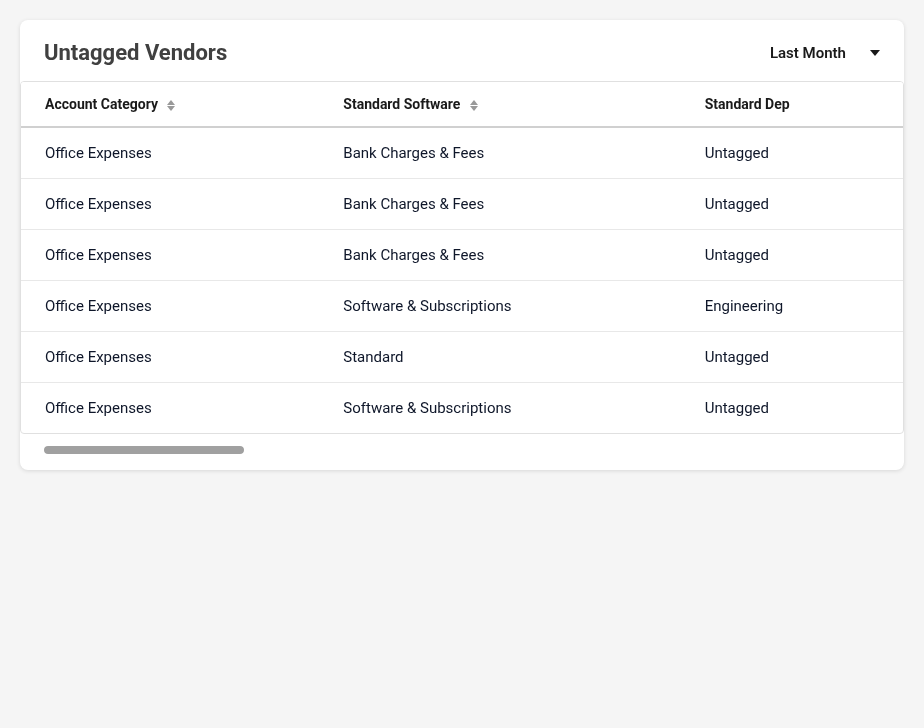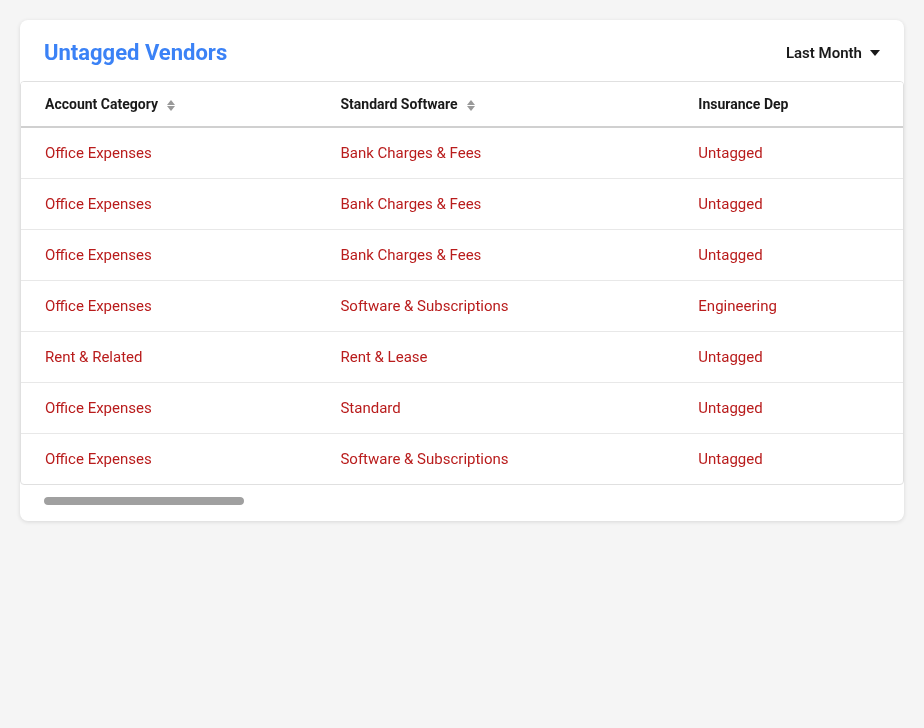--- a/index.html
+++ b/index.html
@@ -30,27 +30,27 @@
     .card-header {
       display: flex;
       justify-content: space-between;
       align-items: center;
       padding: 0 24px 16px 24px;
     }
 
     .card-title {
       font-size: 22px;
       font-weight: 700;
-      color: #3b82f6;
+      color: #404040;
     }
 
     .period-selector {
       display: flex;
       align-items: center;
-      gap: 8px;
+      gap: 24px;
       cursor: pointer;
       font-size: 15px;
       font-weight: 600;
       color: #1a1a1a;
     }
 
     .chevron-down {
       width: 0;
       height: 0;
       border-left: 5px solid transparent;
@@ -117,21 +117,21 @@
       border-bottom: 1px solid #e8e8e8;
     }
 
     tbody tr:last-child {
       border-bottom: none;
     }
 
     tbody td {
       padding: 16px 24px;
       font-size: 15px;
-      color: #b91c1c;
+      color: #0f172a;
     }
 
     .scrollbar-area {
       padding: 12px 24px 16px 24px;
       display: flex;
       align-items: center;
     }
 
     .scrollbar-track {
       width: 200px;
@@ -172,21 +172,21 @@
             </span>
           </th>
           <th>
             <span>Standard Software</span>
             <span class="sort-icon">
               <span class="arrow-up"></span>
               <span class="arrow-down"></span>
             </span>
           </th>
           <th>
-            <span>Insurance Dep</span>
+            <span>Standard Dep</span>
           </th>
         </tr>
       </thead>
       <tbody id="table-body">
       <tr>
             <td>Office Expenses</td>
             <td>Bank Charges &amp; Fees</td>
             <td>Untagged</td>
           </tr>
           <tr>
@@ -196,25 +196,20 @@
           </tr>
           <tr>
             <td>Office Expenses</td>
             <td>Bank Charges &amp; Fees</td>
             <td>Untagged</td>
           </tr>
           <tr>
             <td>Office Expenses</td>
             <td>Software &amp; Subscriptions</td>
             <td>Engineering</td>
-          </tr>
-          <tr>
-            <td>Rent &amp; Related</td>
-            <td>Rent &amp; Lease</td>
-            <td>Untagged</td>
           </tr>
           <tr>
             <td>Office Expenses</td>
             <td>Standard</td>
             <td>Untagged</td>
           </tr>
           <tr>
             <td>Office Expenses</td>
             <td>Software &amp; Subscriptions</td>
             <td>Untagged</td>

